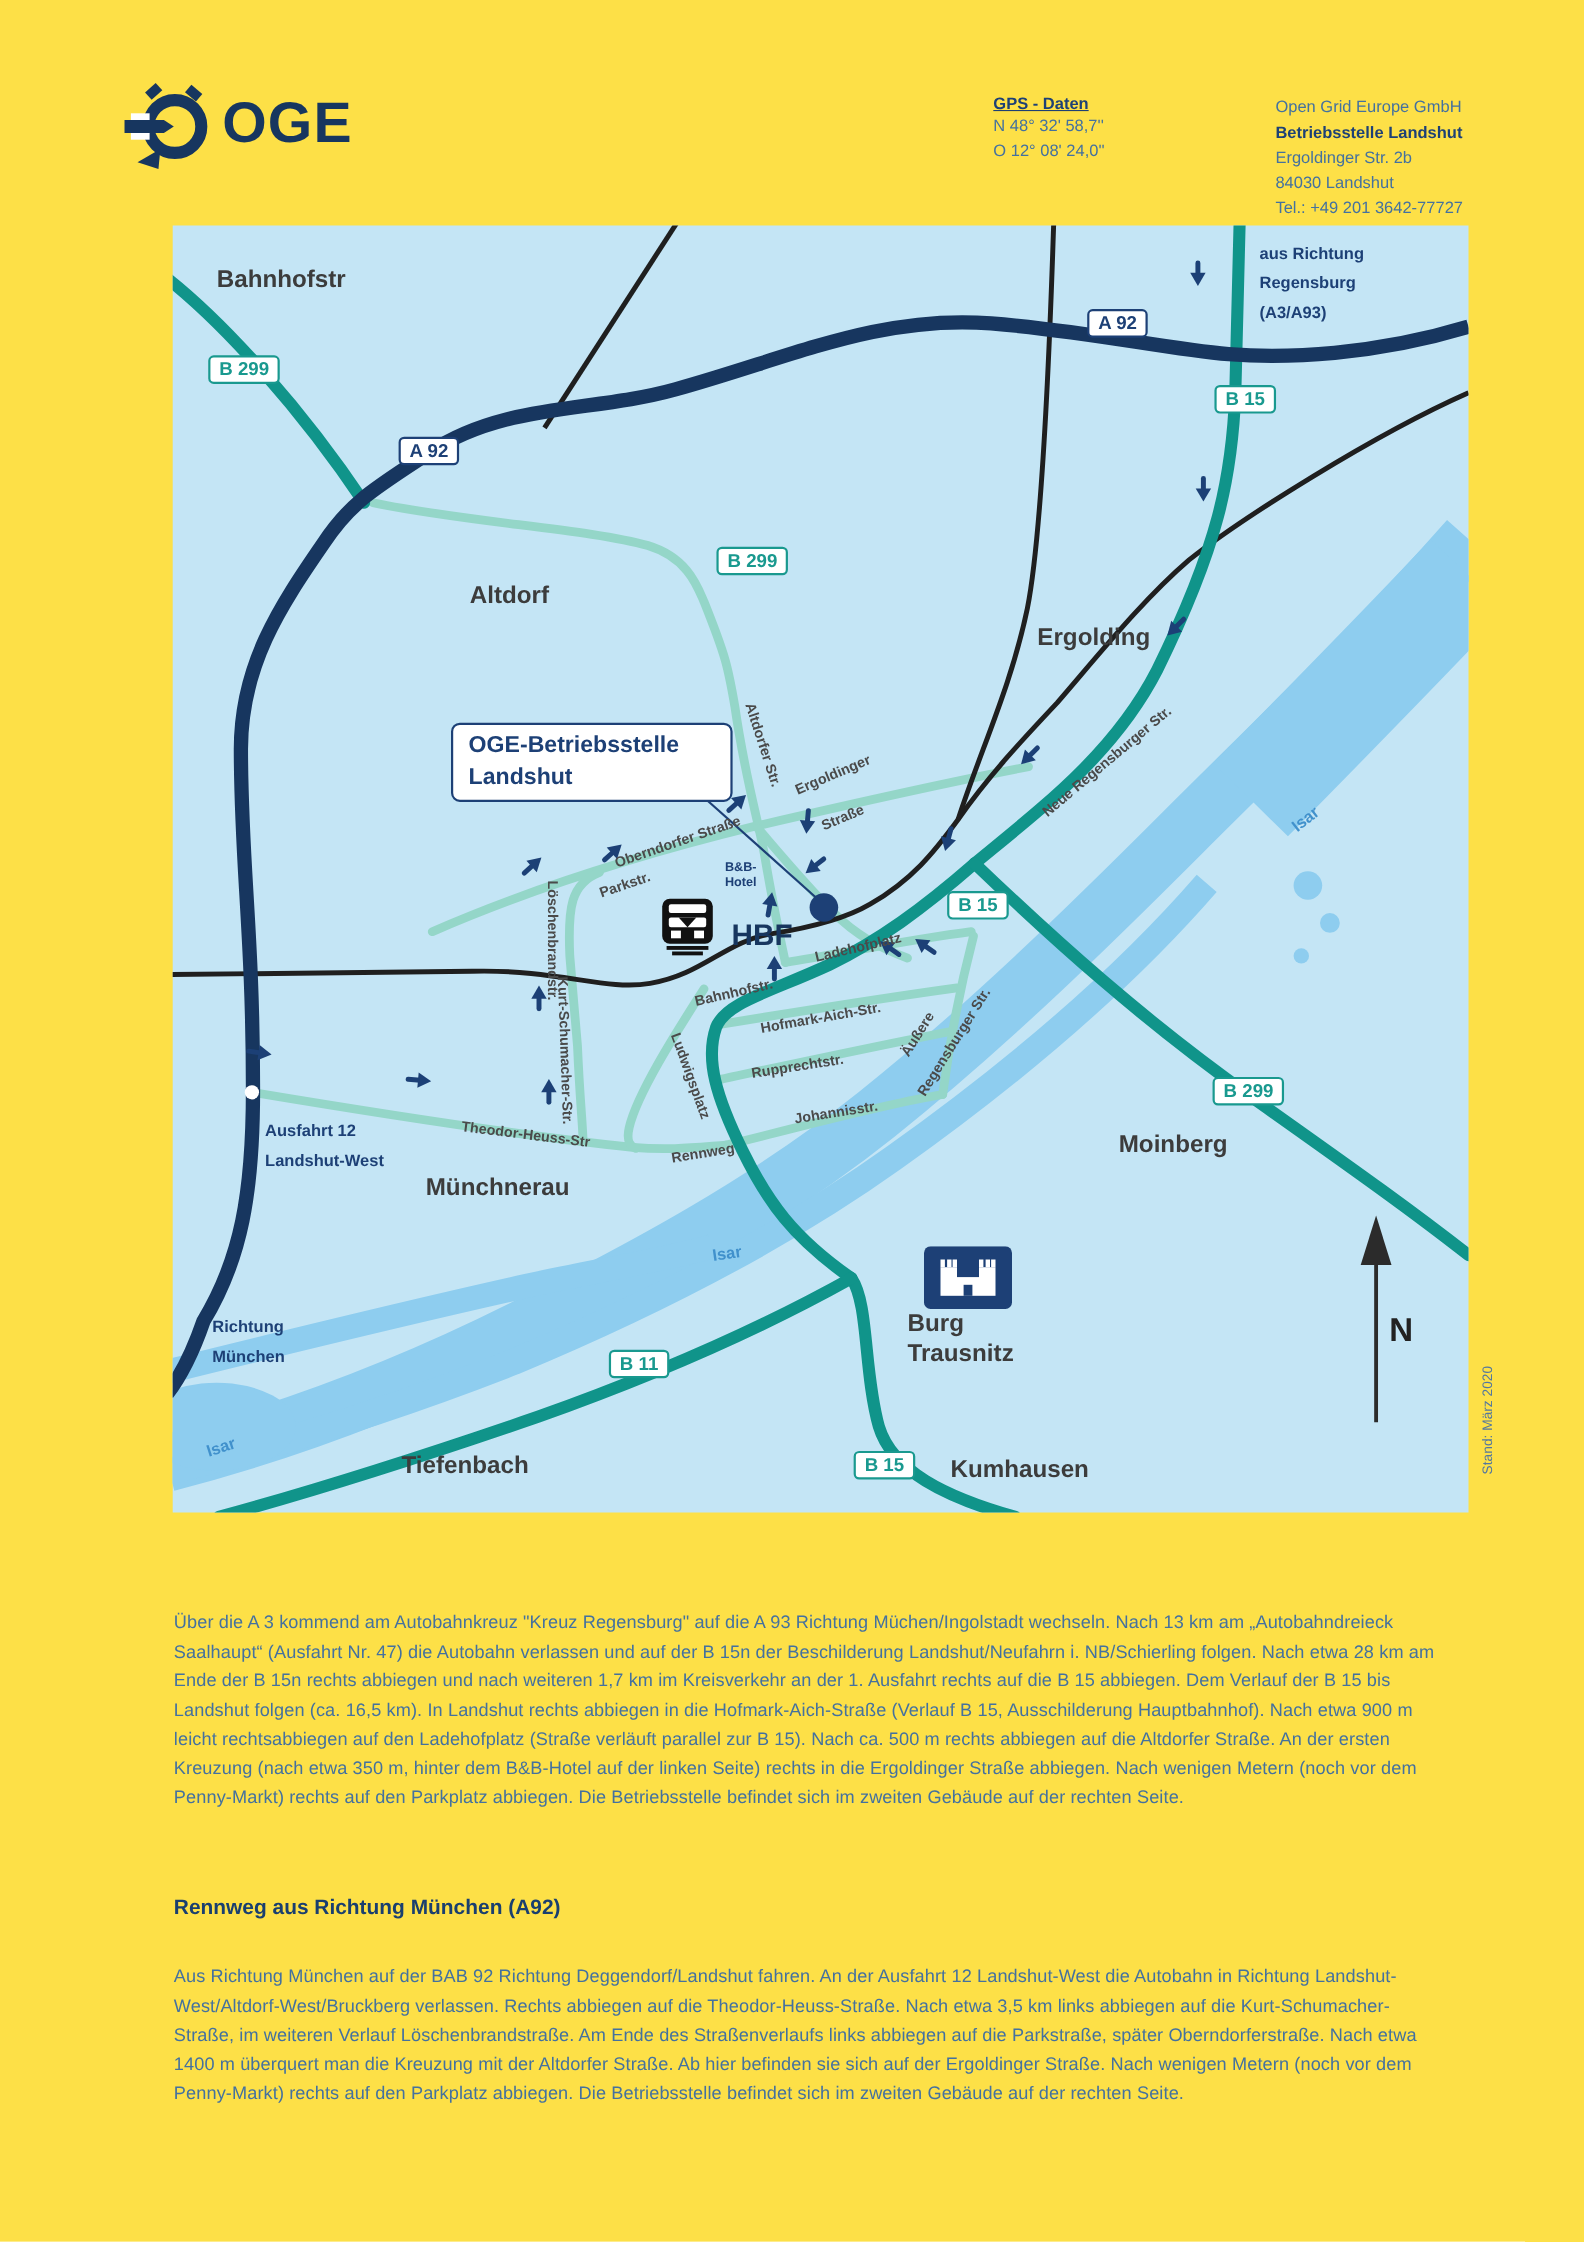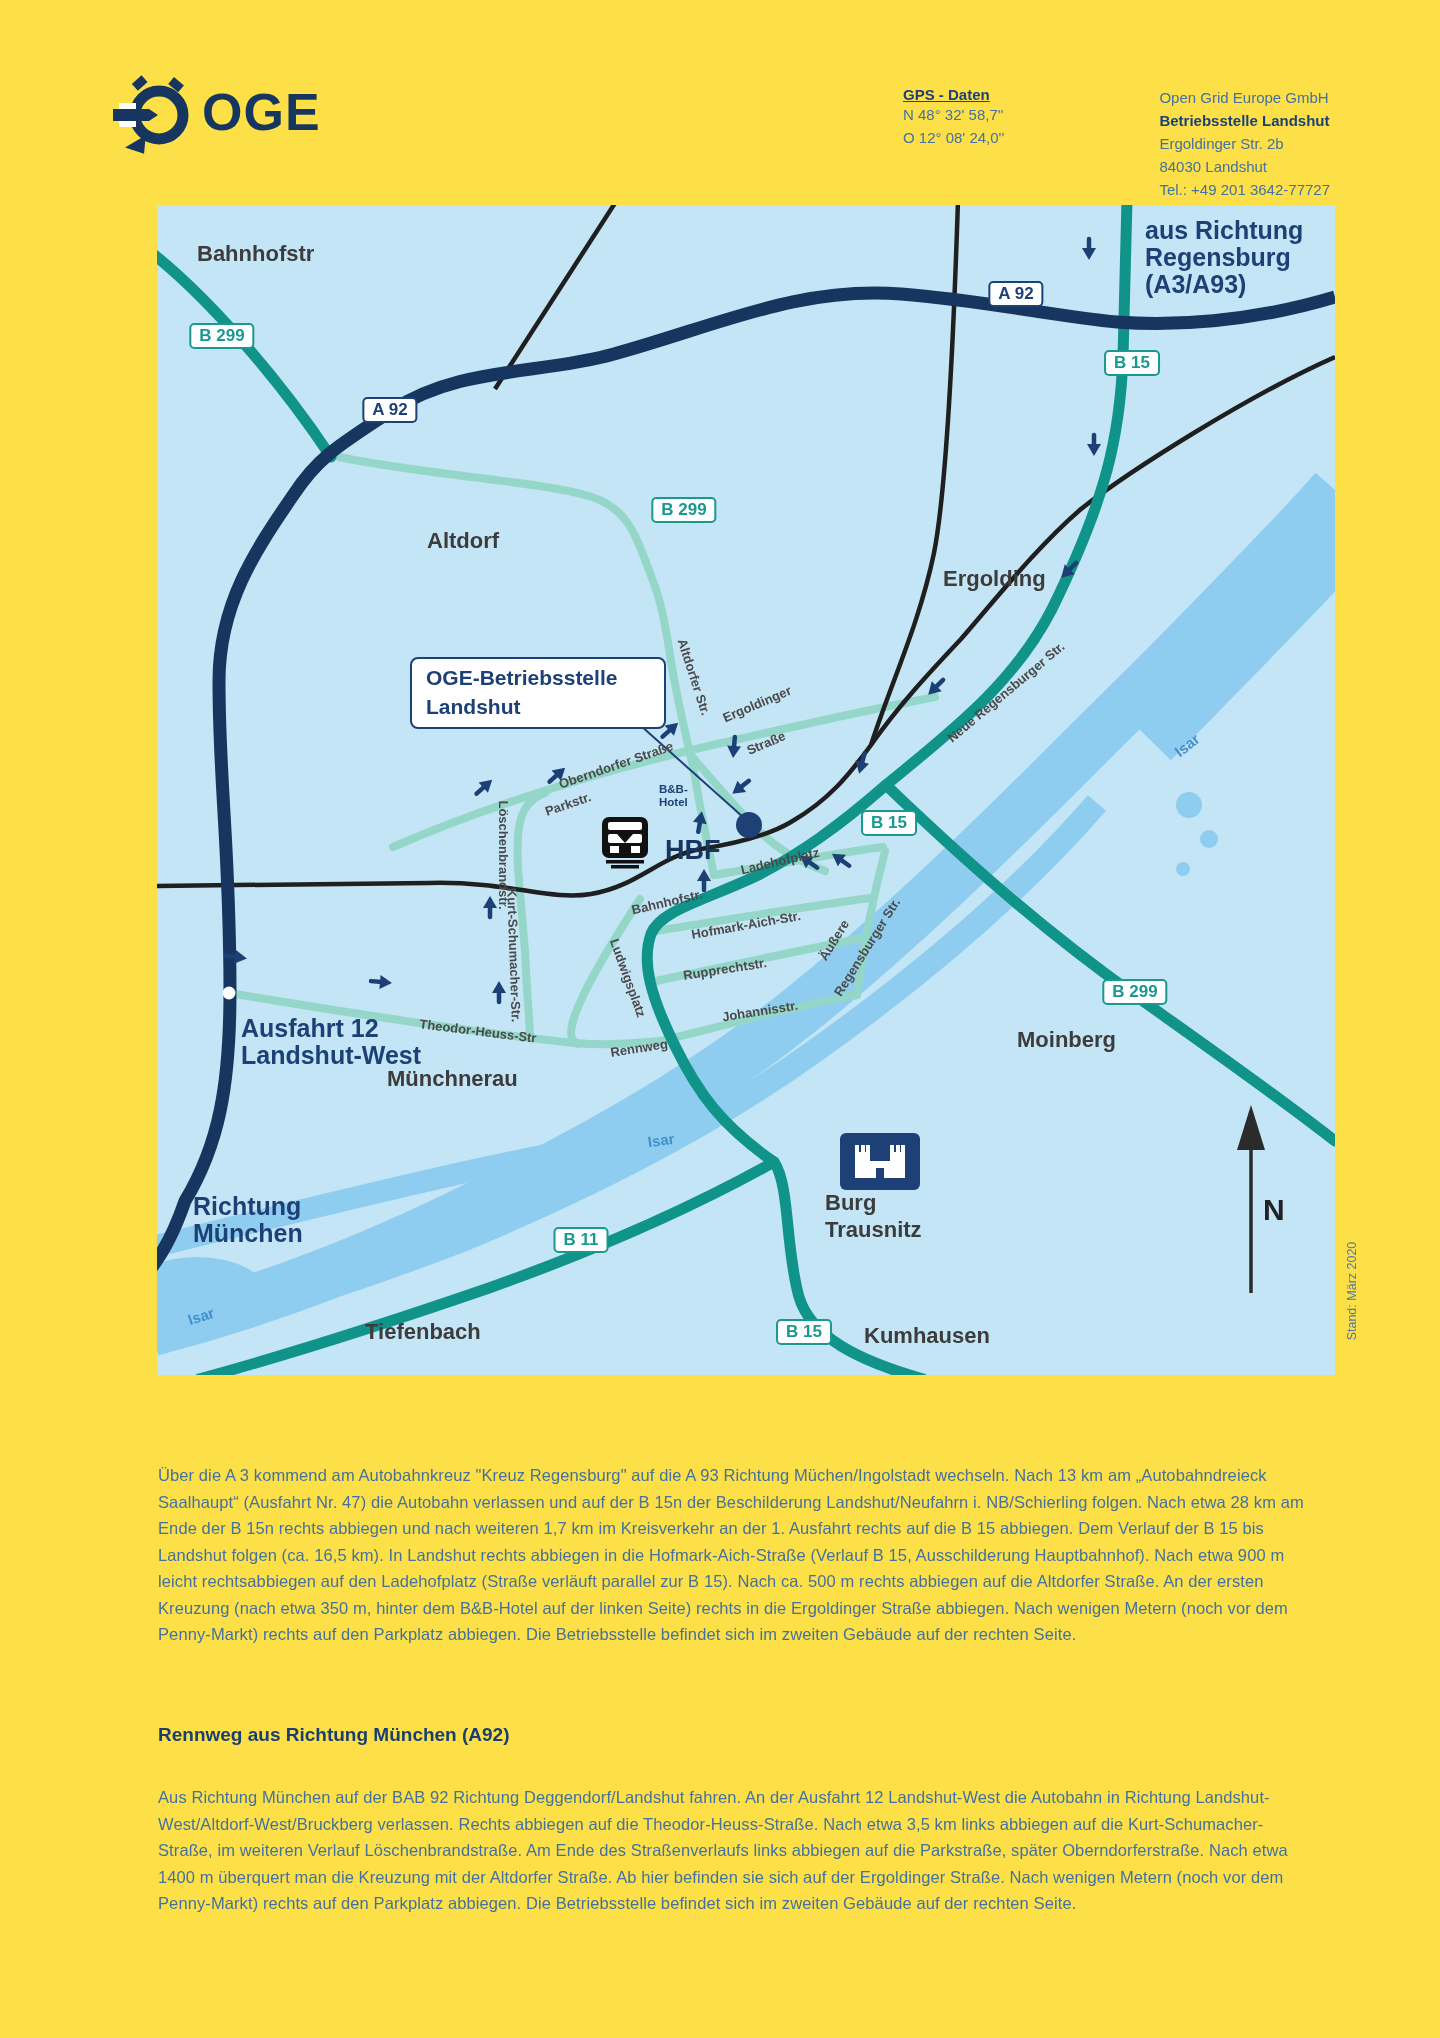--- a/index.html
+++ b/index.html
@@ -16,21 +16,21 @@
   #map{position:absolute;left:157px;top:205px;width:1178px;height:1170px;background:#c4e5f5;}
   #map svg{position:absolute;left:0;top:0;}
   .town{position:absolute;font-size:22px;font-weight:bold;color:#3c3c3c;white-space:nowrap;}
   .street{position:absolute;font-size:13px;font-weight:600;color:#4a4a4a;white-space:nowrap;
           transform:translate(-50%,-50%) rotate(var(--r,0deg));}
   .isar-label{position:absolute;font-size:15px;font-weight:bold;color:#4191cc;white-space:nowrap;
           transform:translate(-50%,-50%) rotate(var(--r,0deg));}
   .badge{position:absolute;transform:translate(-50%,-50%);background:#fff;border:2.5px solid #19998f;
          color:#19998f;font-size:17px;font-weight:bold;padding:1px 8px;border-radius:5px;white-space:nowrap;}
   .badge.navy{border-color:#1d4076;color:#1d4076;}
-  .note-navy{position:absolute;font-size:25px;font-weight:bold;color:#1d4076;line-height:27px;white-space:nowrap;}
+  .note-navy{position:absolute;font-size:15px;font-weight:bold;color:#1d4076;line-height:27px;white-space:nowrap;}
   .oge-box{position:absolute;left:253px;top:452px;width:238px;height:64px;background:#fff;
            border:2.5px solid #1d4076;border-radius:8px;padding:4px 0 0 14px;
            font-size:21px;font-weight:bold;color:#1d4076;line-height:29px;}
   .hbf-label{position:absolute;font-size:27px;font-weight:bold;color:#17365f;}
   .bb-label{position:absolute;font-size:11.5px;font-weight:bold;color:#1d4076;line-height:13px;}
   .burg-label{position:absolute;font-size:22px;font-weight:bold;color:#3c3c3c;line-height:27px;}
   .compass-n{position:absolute;font-size:30px;font-weight:bold;color:#222;}
   .stand-note{position:absolute;left:1287px;top:1284px;width:130px;text-align:center;
               transform:rotate(-90deg);font-size:12.5px;color:#53779f;white-space:nowrap;}
   

